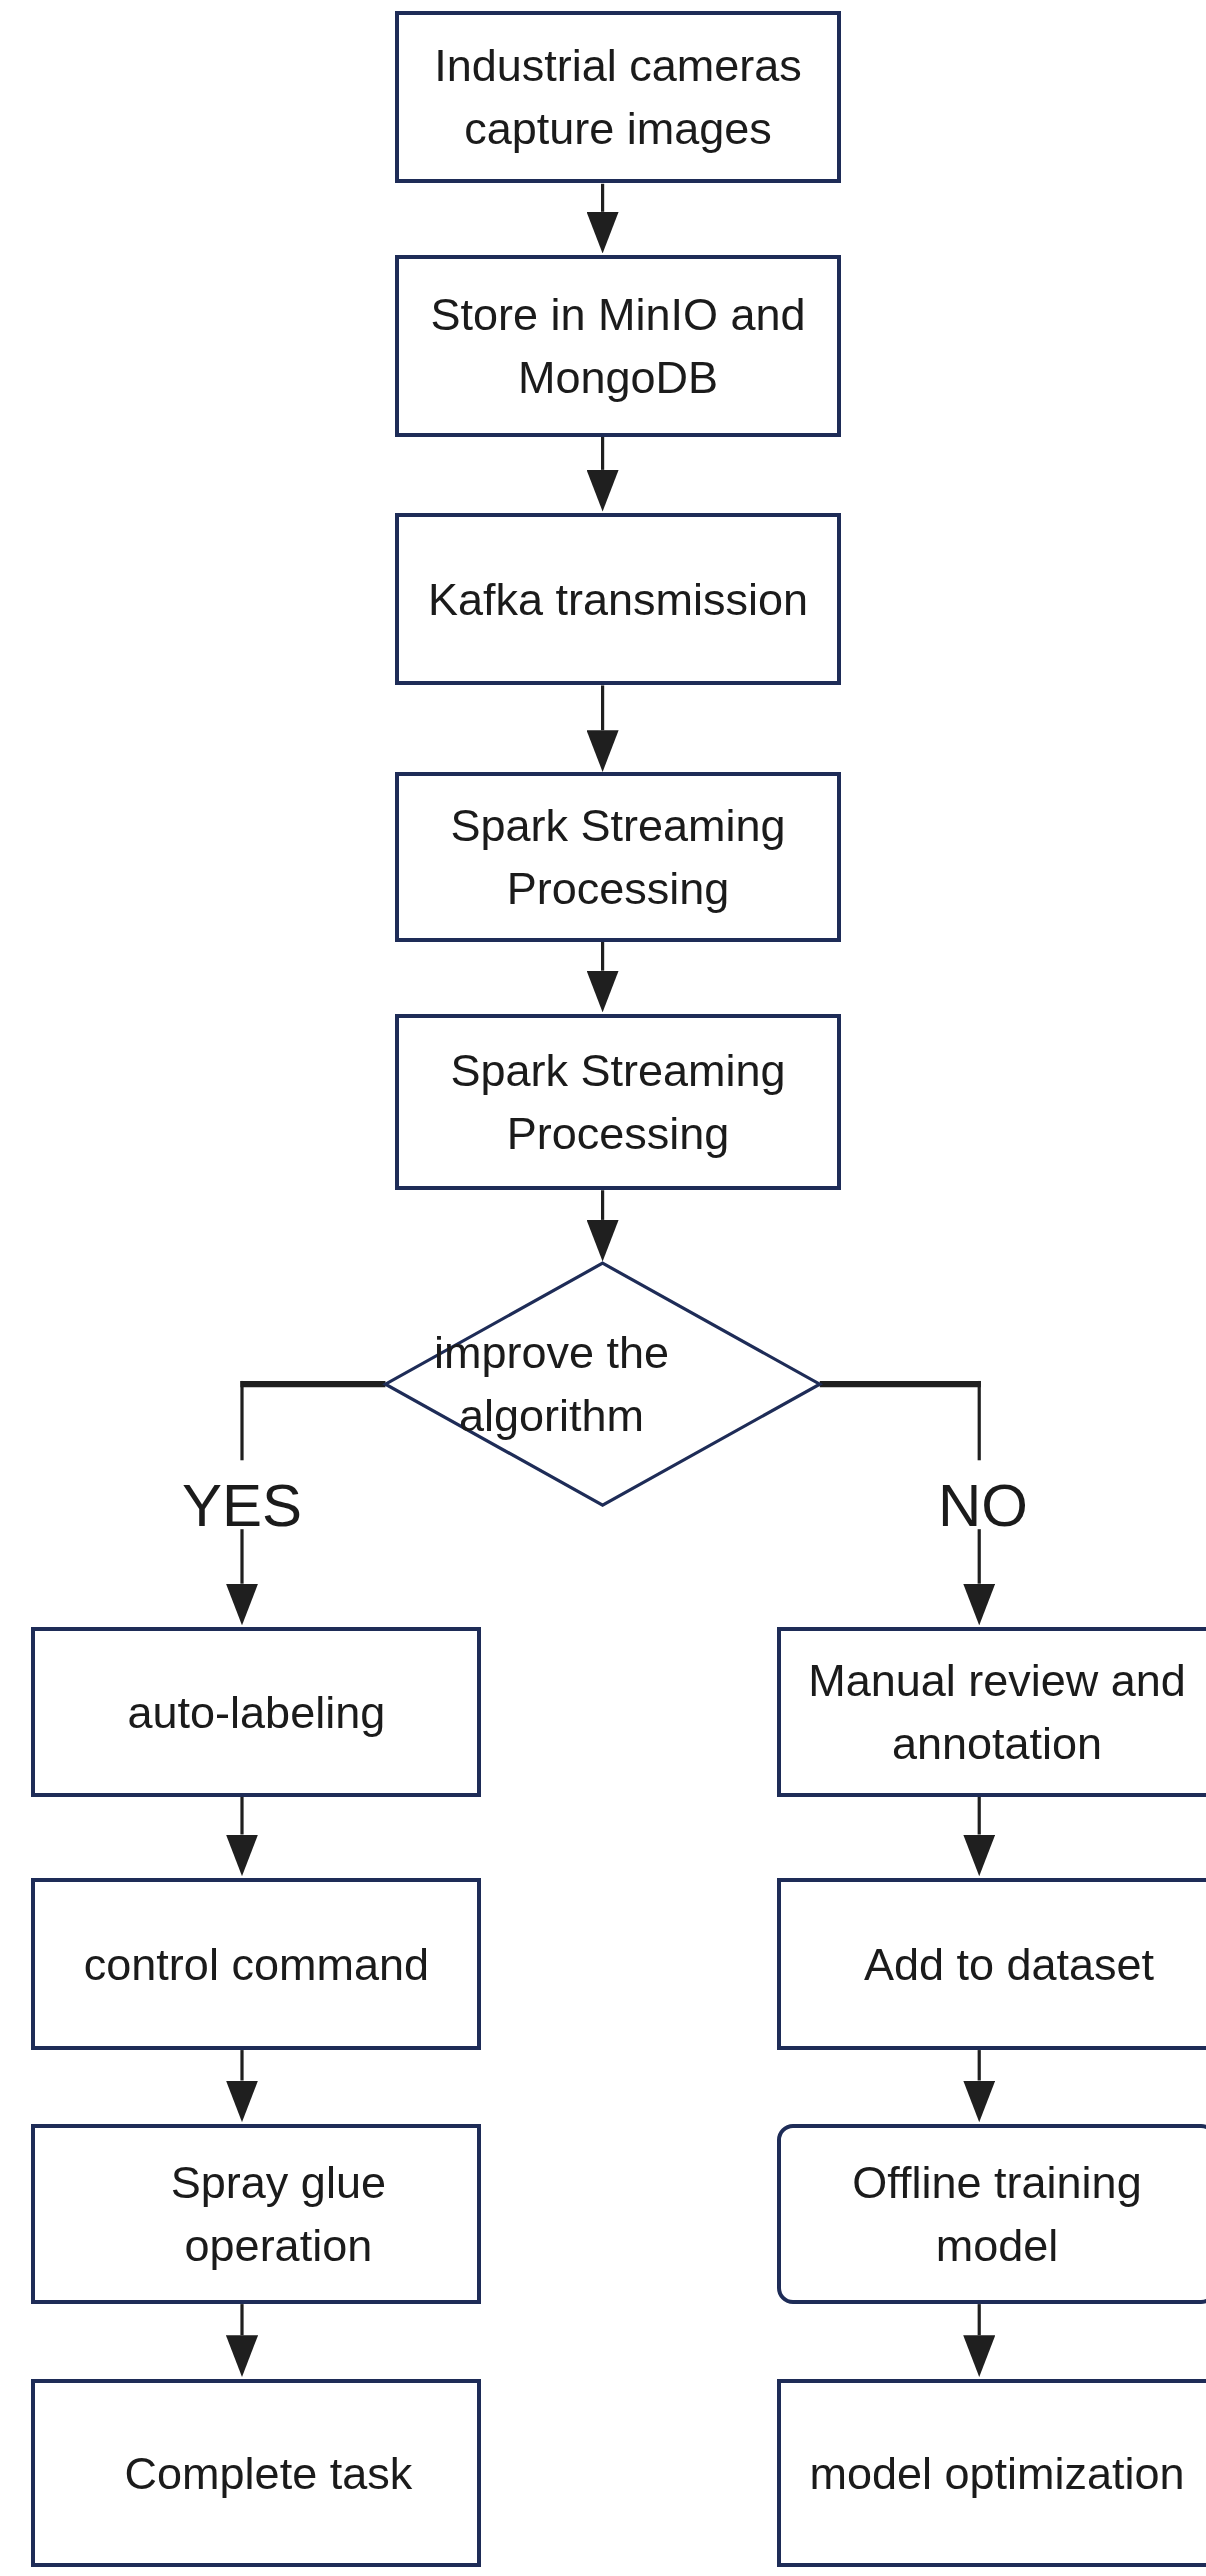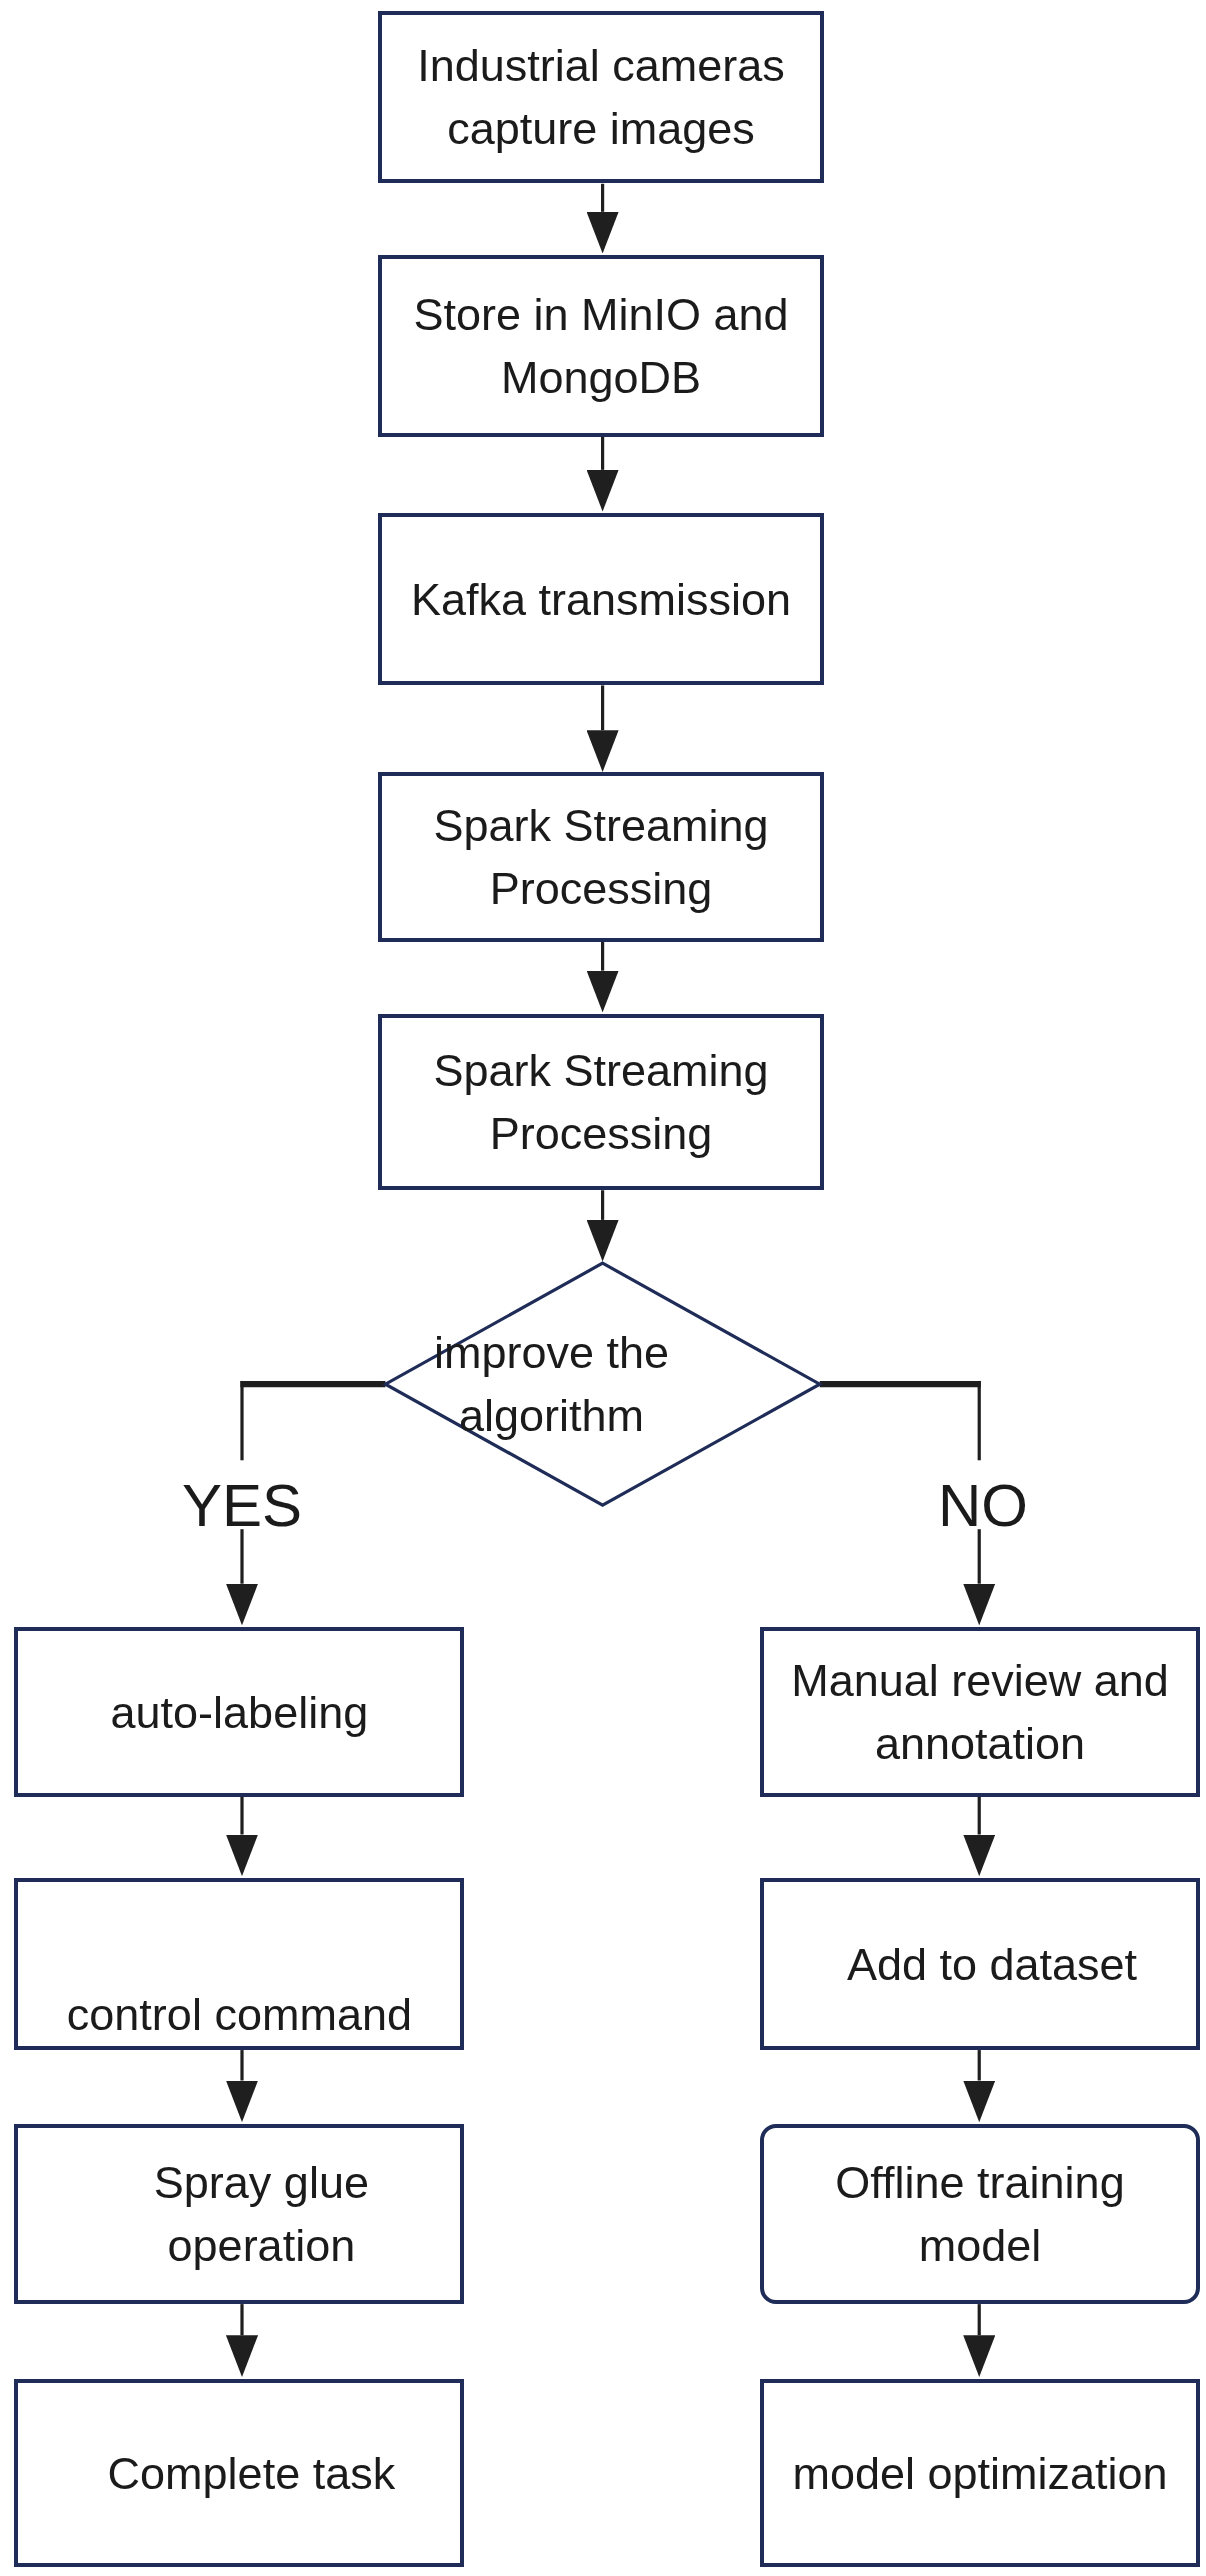--- a/index.html
+++ b/index.html
@@ -33,20 +33,21 @@
   #arrowhead polygon { fill: var(--connector); }
   .node {
     position: absolute;
     box-sizing: border-box;
     border: 4px solid var(--node-border);
     background: var(--node-fill);
     display: flex;
     align-items: center;
     justify-content: center;
     text-align: center;
+    margin-left: 17px;
   }
   .node .label, .diamond-label .label {
     font-size: 45px;
     line-height: 1.4;
     color: var(--text);
     white-space: pre-line;
   }
   .diamond-label {
     position: absolute;
     display: flex;
@@ -123,21 +124,21 @@
     <span class="label">improve the
 algorithm</span>
   </div>
 
   <div class="branch-label" style="left:178px; top:1471px; width:128px;">YES</div>
   <div class="branch-label" style="left:919px; top:1471px; width:128px;">NO</div>
 
   <div class="node" style="left:14.4px; top:1627px; width:450px; height:170px;">
     <span class="label">auto-labeling</span>
   </div>
-  <div class="node" style="left:14.4px; top:1878px; width:450px; height:172px;align-items:flex-end;">
+  <div class="node" style="left:14.4px; top:1878px; width:450px; height:172px;">
     <span class="label">control command</span>
   </div>
   <div class="node" style="left:14.4px; top:2124px; width:450px; height:180px;padding-left:44px;">
     <span class="label">Spray glue
 operation</span>
   </div>
   <div class="node" style="left:14.4px; top:2379px; width:450px; height:188px;padding-left:24px;">
     <span class="label">Complete task</span>
   </div>
 

